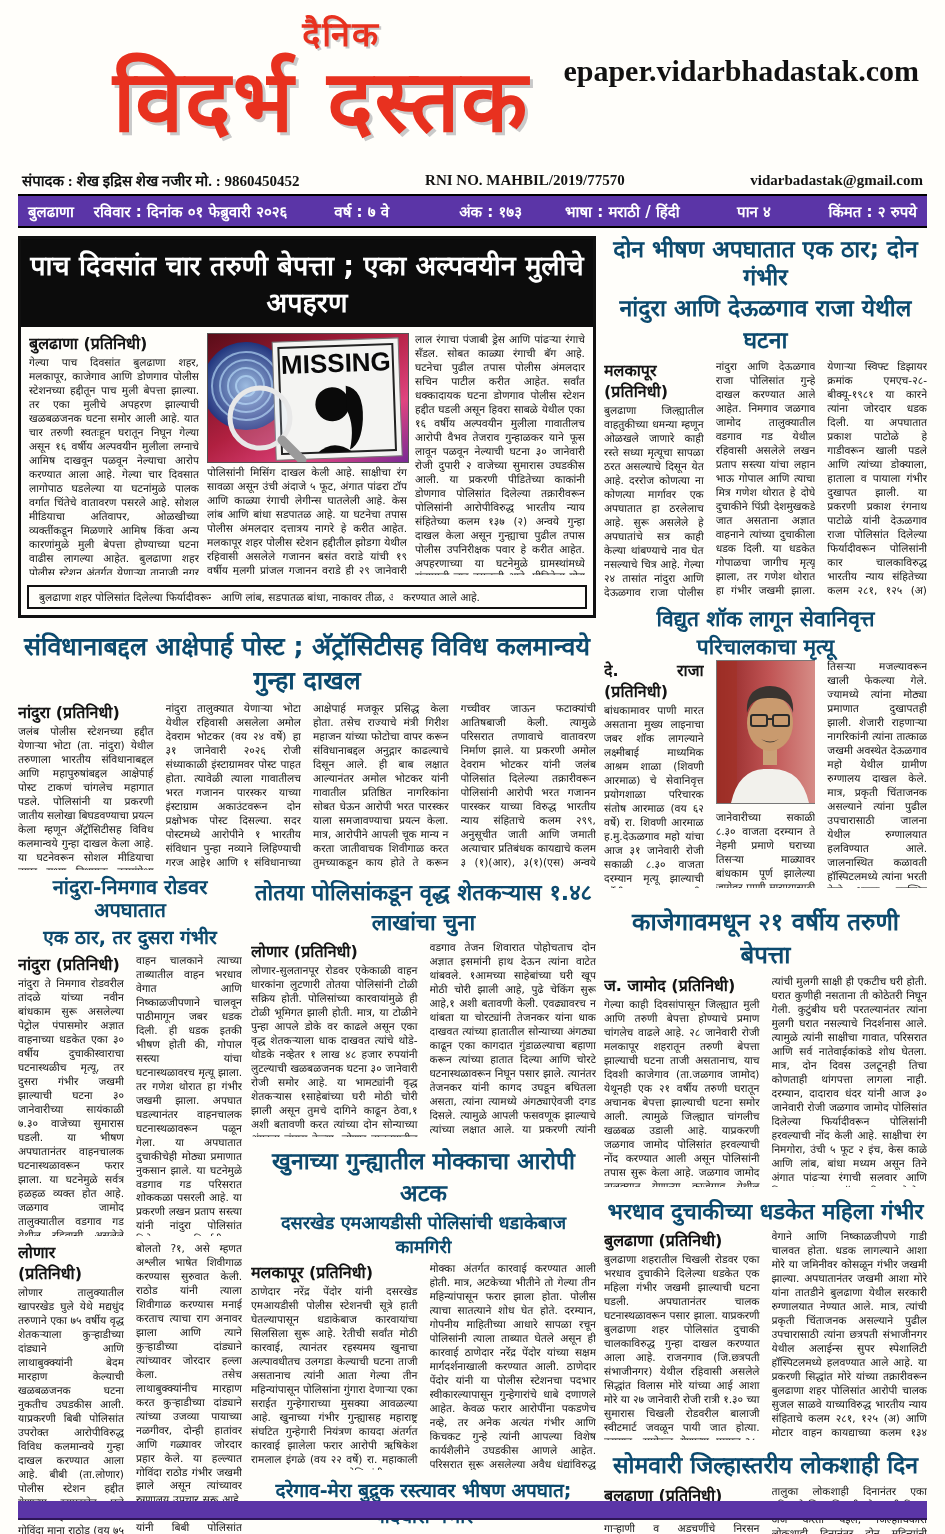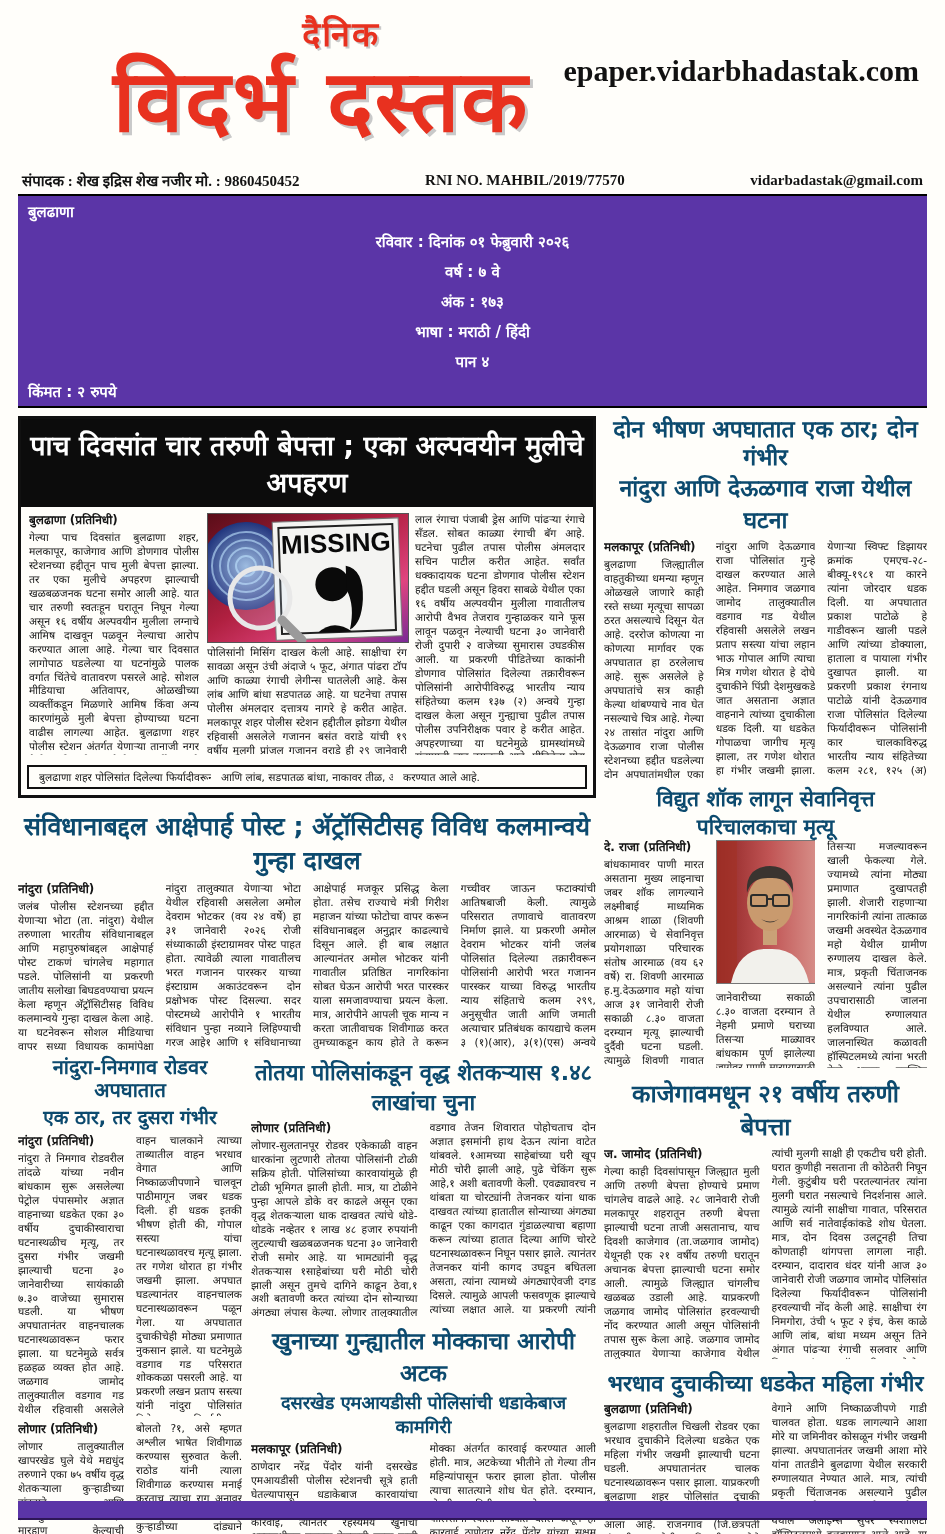--- a/index.html
+++ b/index.html
@@ -15,29 +15,29 @@
          text-shadow:2px 2px 0 #c9c9c9;margin-left:40px;}
   .paper-title{color:#e8311f;font-weight:bold;font-size:86px;line-height:1.05;
          letter-spacing:2px;text-shadow:3px 3px 0 #c9c9c9;}
   .website{position:absolute;right:8px;top:48px;font-family:"Liberation Serif",serif;
          font-weight:bold;font-size:30px;color:#111;}
   .editor-row{display:flex;justify-content:space-between;align-items:center;
          font-family:"Liberation Serif",serif;font-weight:bold;font-size:15px;
          padding:2px 4px 4px 4px;}
   .infobar{display:flex;align-items:stretch;background:#5b35a7;color:#fff;
          border-top:2px solid #000;border-bottom:2px solid #000;
-         font-weight:bold;font-size:15px;flex-direction:column;}
+         font-weight:bold;font-size:15px;}
   .infobar .cell{padding:5px 10px;white-space:nowrap;}
   .infobar .grow{flex:1;text-align:center;}
   
   .content{display:flex;gap:8px;margin-top:8px;height:1262px;}
   .leftcol{width:578px;display:flex;flex-direction:column;}
   .rightcol{flex:1;display:flex;flex-direction:column;}
   .col{flex:1;font-size:10.6px;line-height:1.32;text-align:justify;overflow:hidden;}
-  .byline{font-weight:bold;font-size:12px;margin-bottom:2px;}
+  .byline{font-weight:bold;font-size:16px;margin-bottom:2px;}
   .art-head{font-weight:bold;text-align:center;color:#0c4a6e;}
   
   .a1-box{border:3px solid #111;}
   .a1-head{background:#0c0c0c;color:#fff;font-size:27px;font-weight:bold;
            text-align:center;padding:7px 4px;}
   .a1-body{display:flex;gap:8px;padding:6px 8px;height:242px;}
   .a1-mid{width:200px;display:flex;flex-direction:column;}
   .a1-img{width:100%;height:128px;border:1px solid #555;flex:none;}
   .a1-footer{border:2px solid #111;margin:4px 6px 6px 6px;display:flex;gap:10px;
              padding:3px 10px;font-size:10.6px;}
@@ -257,21 +257,21 @@
                 <line x1="50" y1="58" x2="56" y2="58"></line>
               </g>
               <path d="M44 78 q9 5 18 0 q-9 7 -18 0" fill="#4a4039"></path>
             </svg>
             <div class="col">जानेवारीच्या सकाळी ८.३० वाजता दरम्यान ते नेहमी प्रमाणे घराच्या तिसऱ्या माळ्यावर बांधकाम पूर्ण झालेल्या जागेवर पाणी मारण्यासाठी गेले असता, घरासमोरून गेलेल्या मुख्य विद्युत तारेला नकळत त्यांचा स्पर्श झाला आणि जबर शॉक लागून ते घराच्या</div>
           </div>
           <div class="col">तिसऱ्या मजल्यावरून खाली फेकल्या गेले. ज्यामध्ये त्यांना मोठ्या प्रमाणात दुखापतही झाली. शेजारी राहणाऱ्या नागरिकांनी त्यांना तात्काळ जखमी अवस्थेत देऊळगाव महो येथील ग्रामीण रुग्णालय दाखल केले. मात्र, प्रकृती चिंताजनक असल्याने त्यांना पुढील उपचारासाठी जालना येथील रुग्णालयात हलविण्यात आले. जालनास्थित कळावती हॉस्पिटलमध्ये त्यांना भरती केले असता, उपस्थित डॉक्टरांनी आरमाळ यांना मृत घोषित केले. जिल्हा परिषद शाळा अंढेरा (सेवानगर) येथील शिक्षक हरी आरमाळ यांचे ते वडील होते. या दुर्दैवी घटनेने परिसरात हळहळ व्यक्त होत आहे.</div>
         </div>
       </div>
 
-      <div style="margin-top:6px;">
+      <div style="margin-top:14px;">
         <div class="art-head" style="font-size:24px;padding:2px 0 5px 0;">काजेगावमधून २१ वर्षीय तरुणी बेपत्ता</div>
         <div class="cols" style="height:212px;">
           <div class="col">
             <div class="byline">ज. जामोद (प्रतिनिधी)</div>
             <span>गेल्या काही दिवसांपासून जिल्ह्यात मुली आणि तरुणी बेपत्ता होण्याचे प्रमाण चांगलेच वाढले आहे. २८ जानेवारी रोजी मलकापूर शहरातून तरुणी बेपत्ता झाल्याची घटना ताजी असतानाच, याच दिवशी काजेगाव (ता.जळगाव जामोद) येथूनही एक २१ वर्षीय तरुणी घरातून अचानक बेपत्ता झाल्याची घटना समोर आली. त्यामुळे जिल्ह्यात चांगलीच खळबळ उडाली आहे. याप्रकरणी जळगाव जामोद पोलिसांत हरवल्याची नोंद करण्यात आली असून पोलिसांनी तपास सुरू केला आहे. जळगाव जामोद तालुक्यात येणाऱ्या काजेगाव येथील रहिवासी असलेले दादाराव वामन धंदर (वय ५४ वर्षे) यांना साक्षी दादाराव धंदर (वय २१ वर्षे) नावाची मुलगी आहे. २८ जानेवारी २०२६ रोजी सकाळी १० ते सायंकाळी ५ वाजेच्या दरम्यान दादाराव</span>
           </div>
           <div class="col">त्यांची मुलगी साक्षी ही एकटीच घरी होती. घरात कुणीही नसताना ती कोठेतरी निघून गेली. कुटुंबीय घरी परतल्यानंतर त्यांना मुलगी घरात नसल्याचे निदर्शनास आले. त्यामुळे त्यांनी साक्षीचा गावात, परिसरात आणि सर्व नातेवाईकांकडे शोध घेतला. मात्र, दोन दिवस उलटूनही तिचा कोणताही थांगपत्ता लागला नाही. दरम्यान, दादाराव धंदर यांनी आज ३० जानेवारी रोजी जळगाव जामोद पोलिसांत दिलेल्या फिर्यादीवरून पोलिसांनी हरवल्याची नोंद केली आहे. साक्षीचा रंग निमगोरा, उंची ५ फूट २ इंच, केस काळे आणि लांब, बांधा मध्यम असून तिने अंगात पांढऱ्या रंगाची सलवार आणि पिवळ्या रंगाचा टॉप परिधान केलेला आहे. घटनेचा पुढील तपास पोलिस अंमलदार भागवत उबरहंडे हे करीत आहेत. वरील वर्णनाच्या तरुणीबाबत काही माहिती मिळाल्यास जळगाव जामोद पोलिसांशी संपर्क साधावा, असे आवाहन पोलिसांनी केले आहे.</div>
         </div>
       </div>
 

